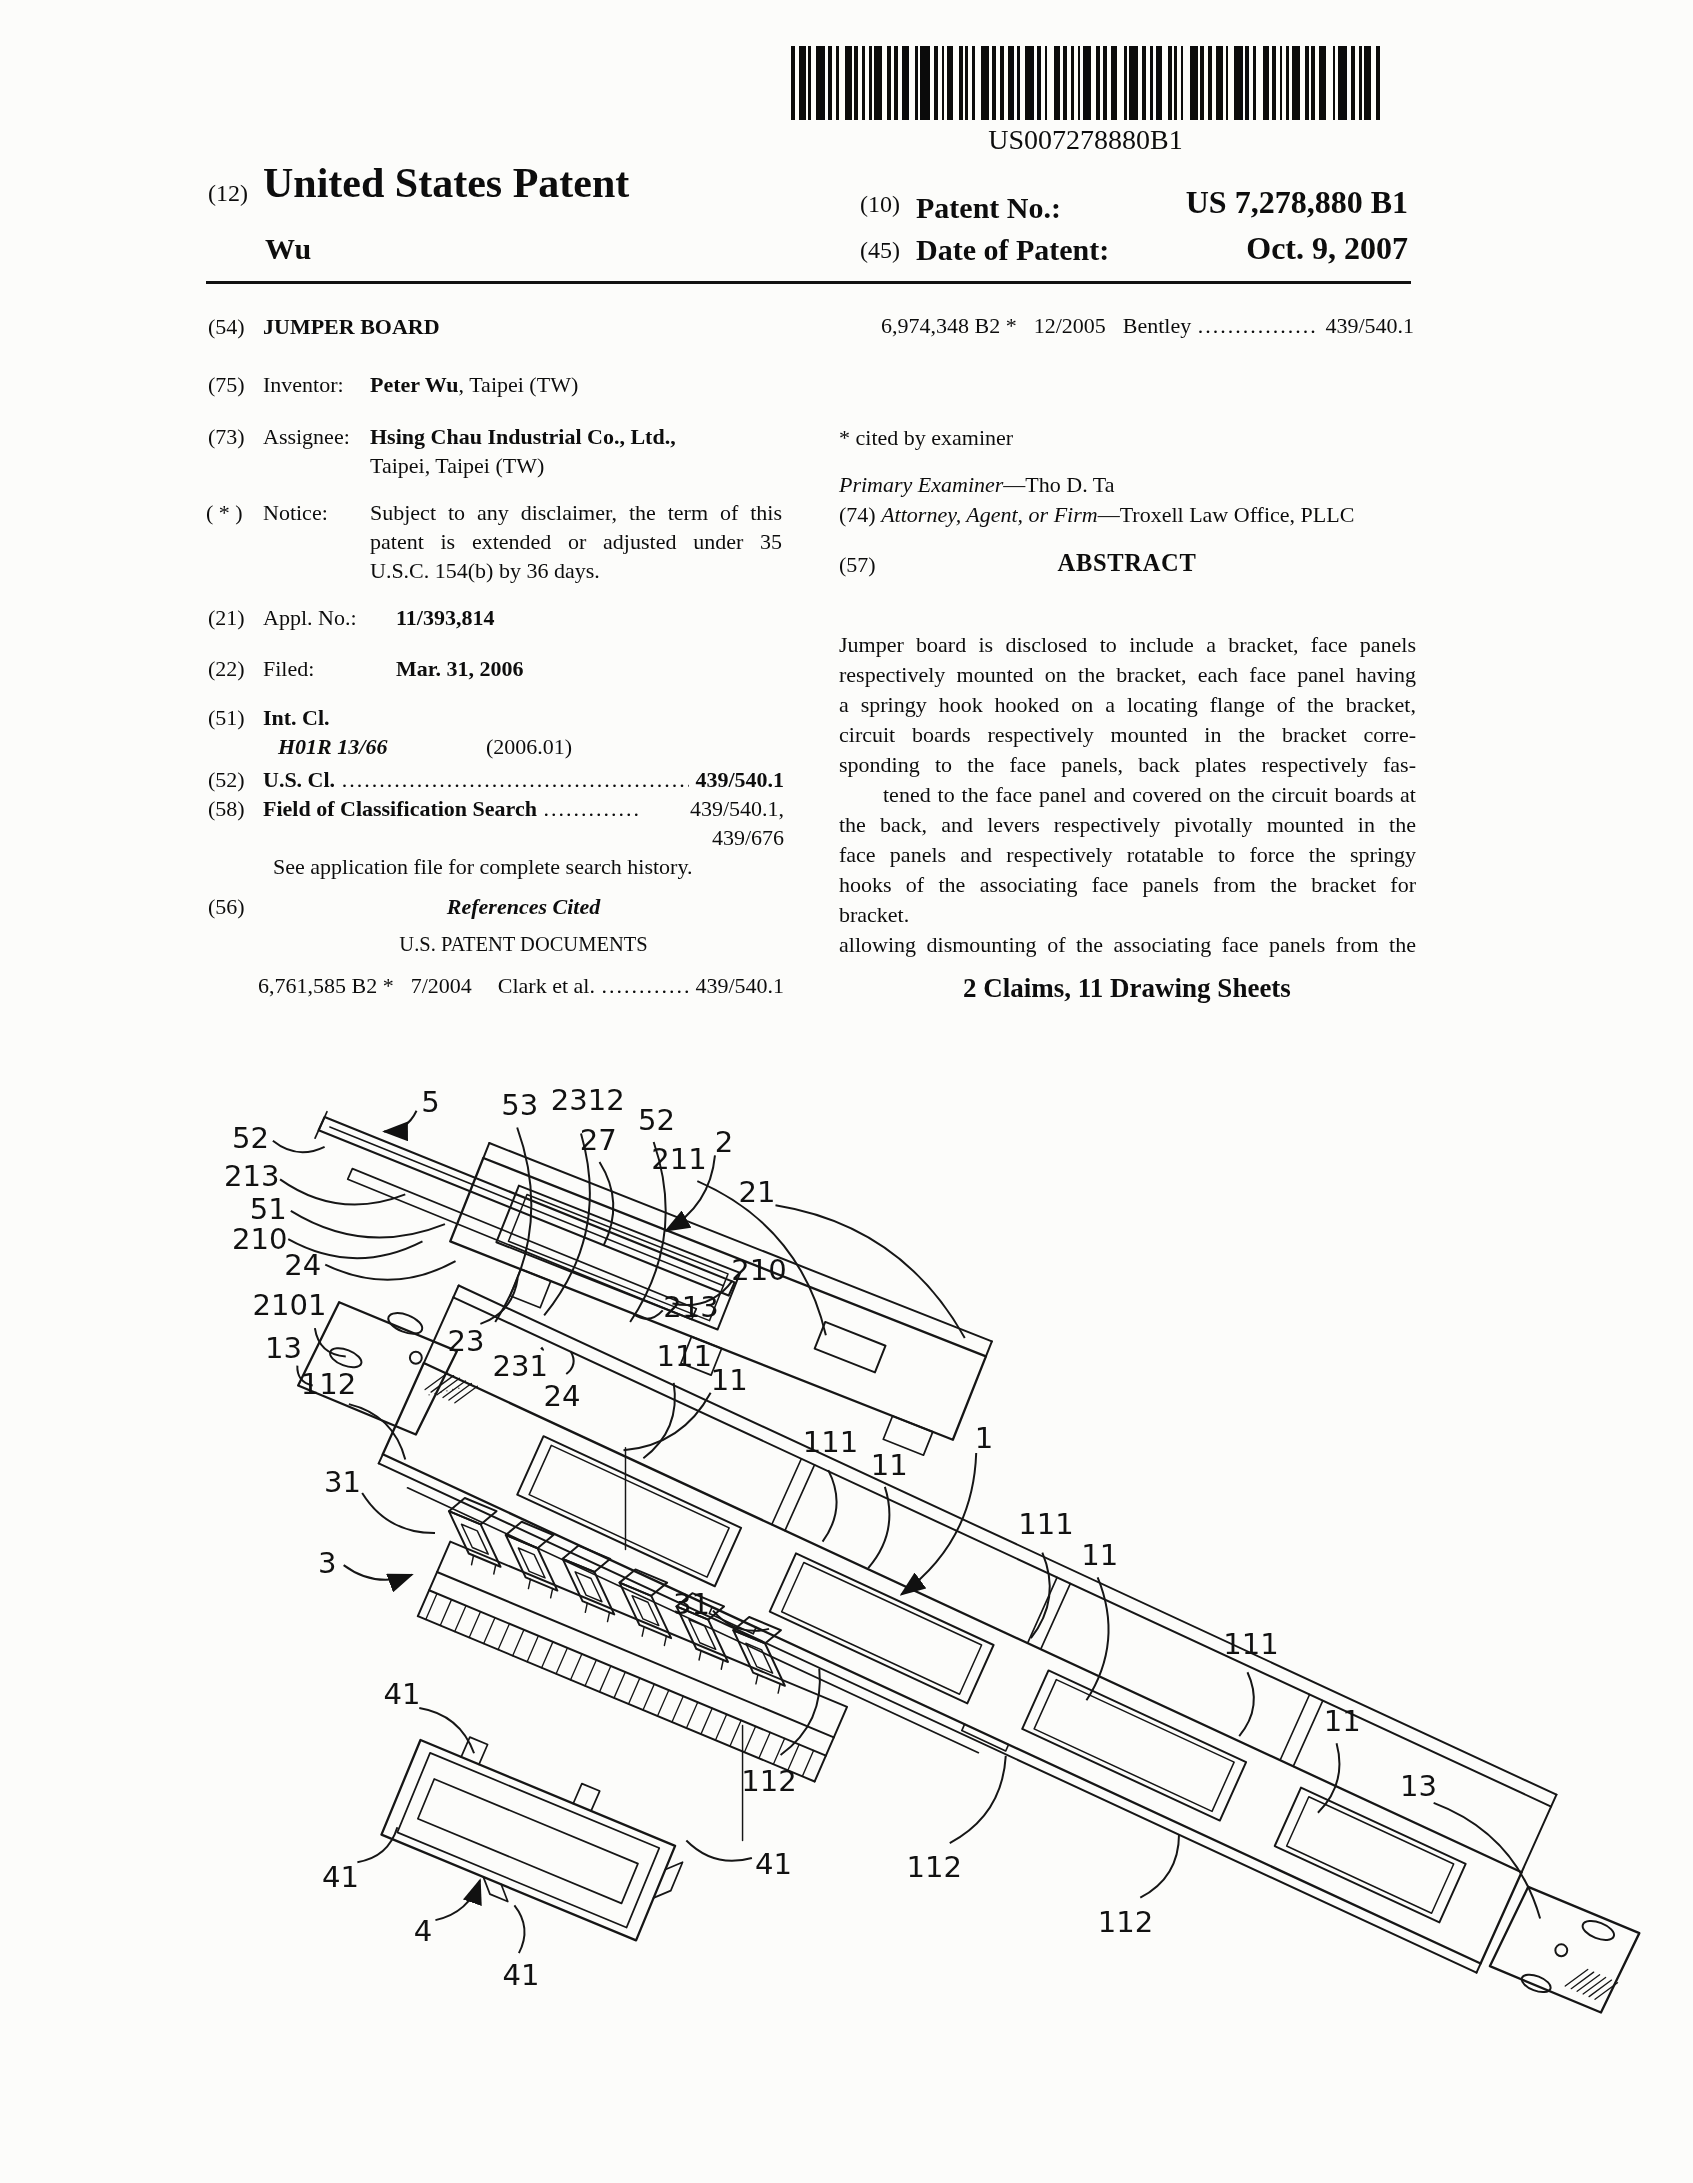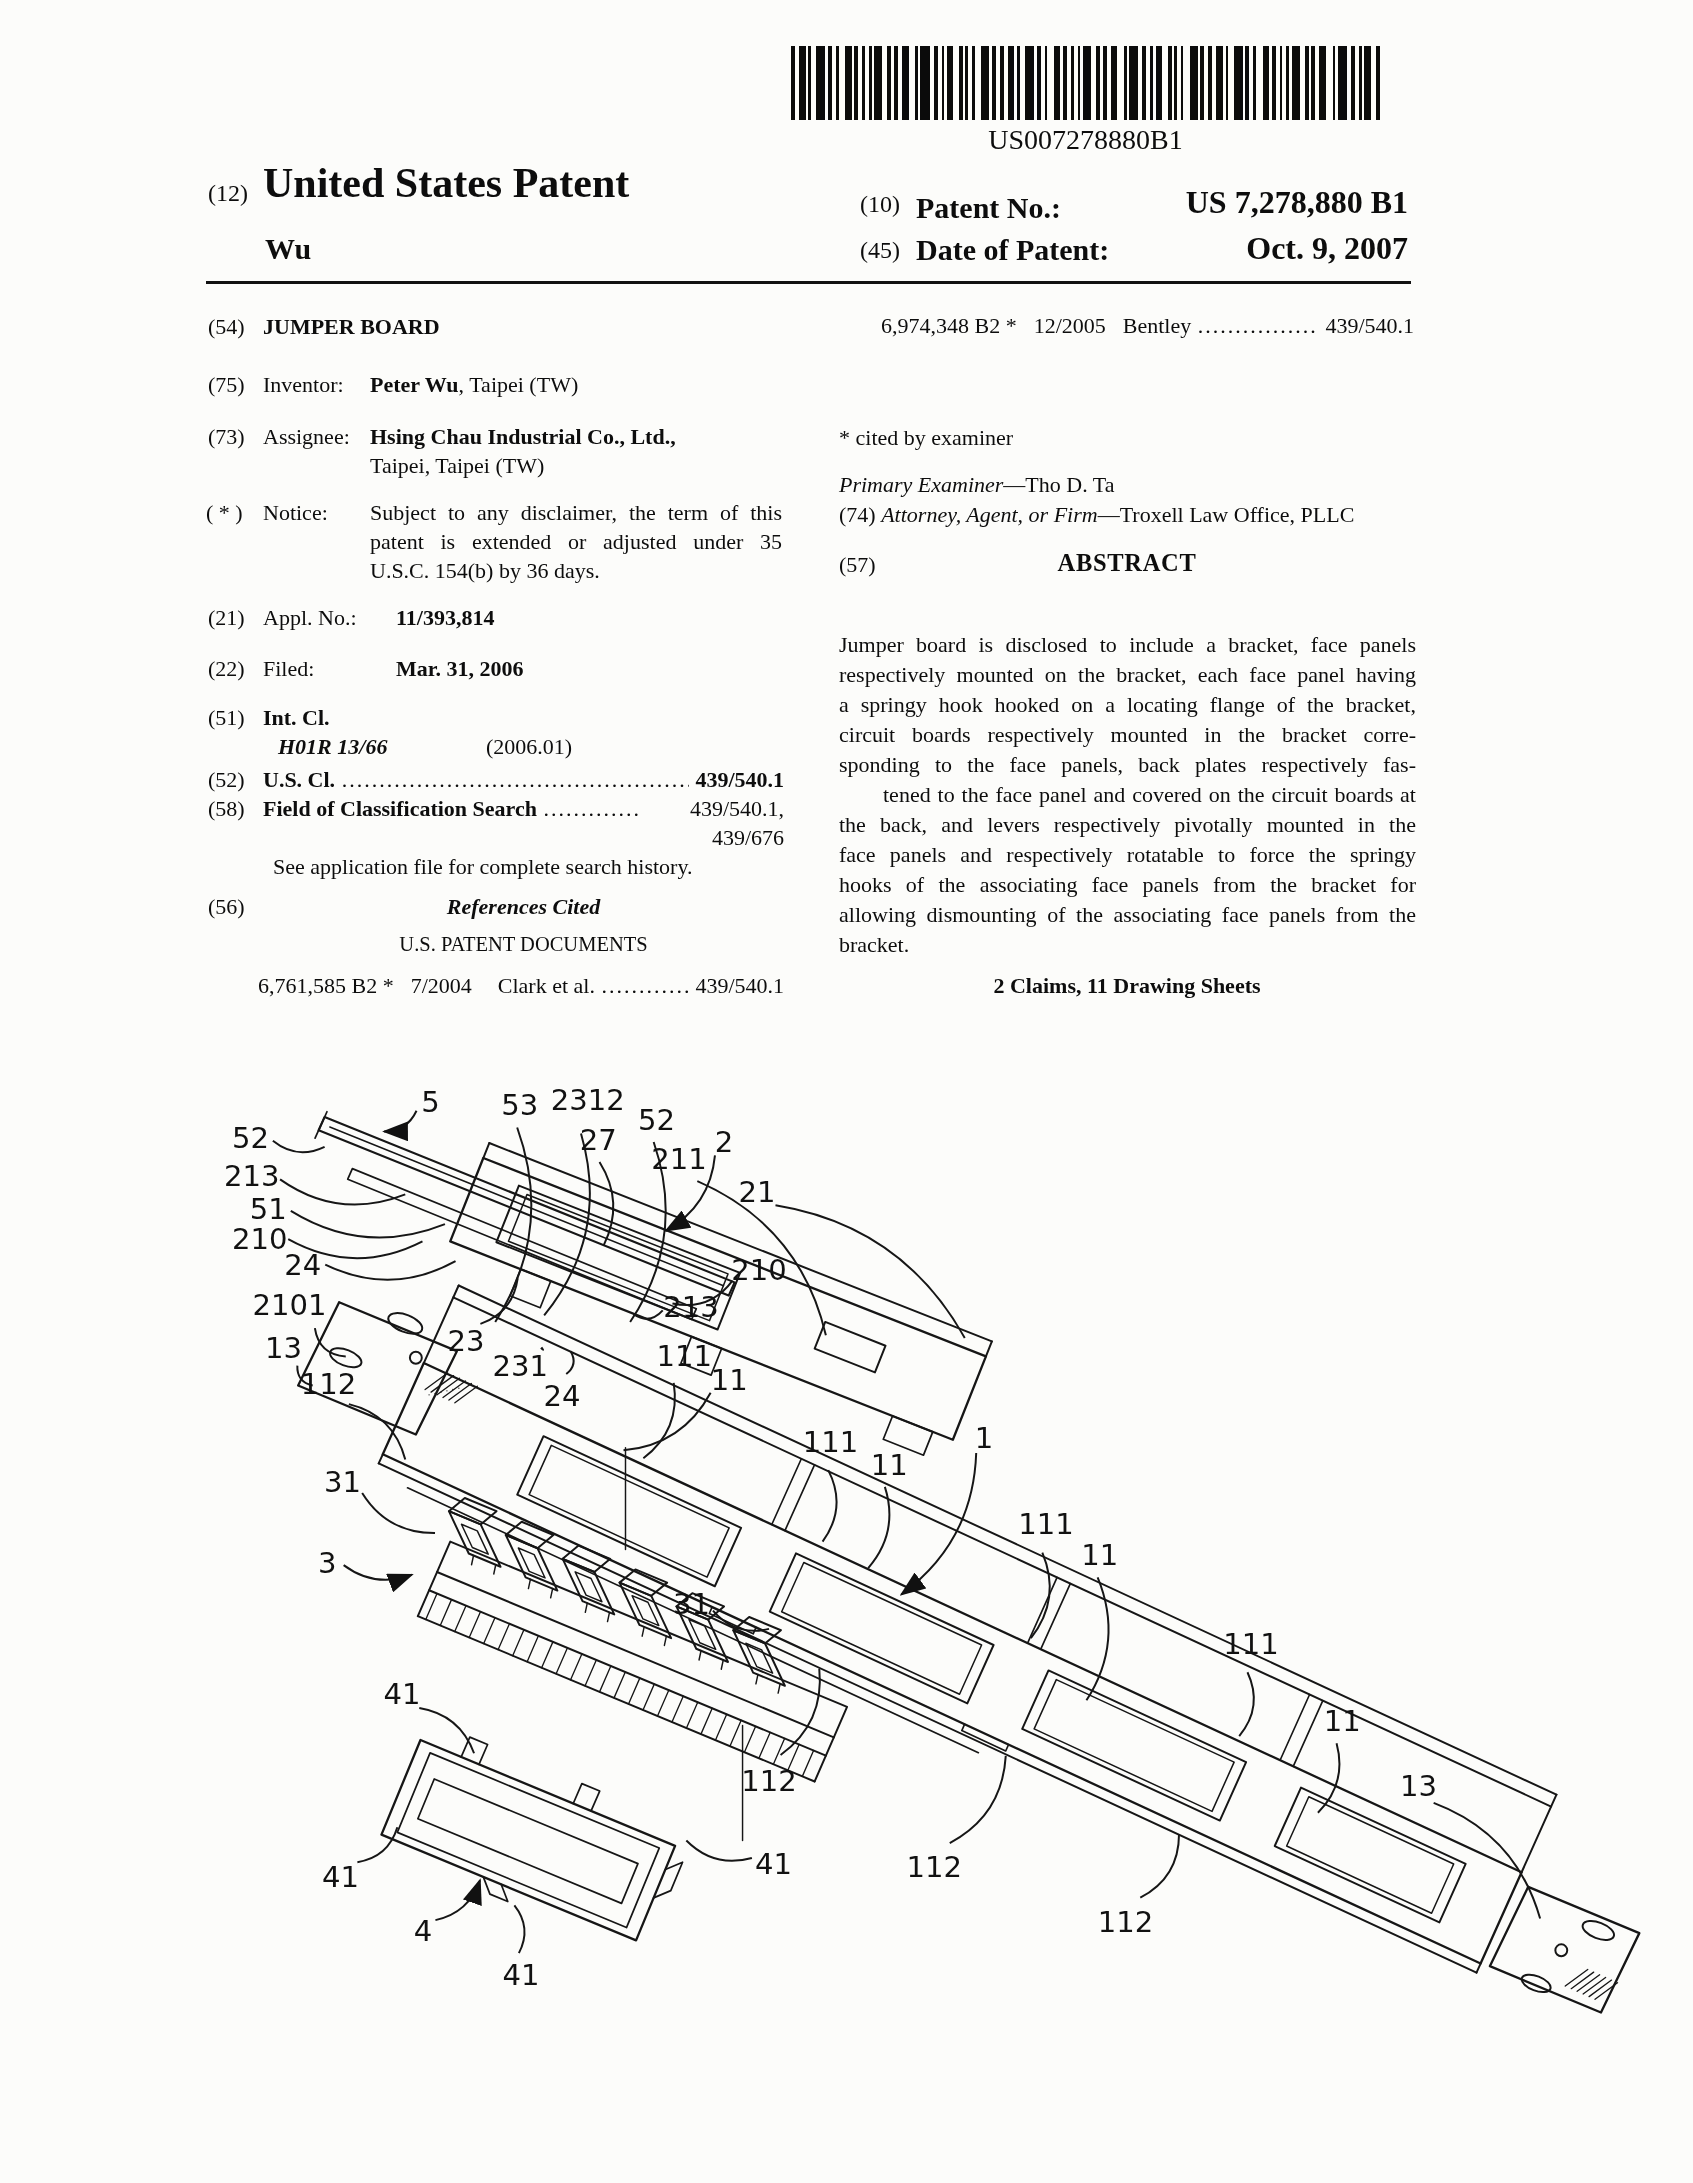--- a/index.html
+++ b/index.html
@@ -196,25 +196,25 @@
   <div class="abs" style="left:839px;top:630px;width:577px;">
     <div class="fs-body jl" style="line-height:30px;">Jumper board is disclosed to include a bracket, face panels</div>
     <div class="fs-body jl" style="line-height:30px;">respectively mounted on the bracket, each face panel having</div>
     <div class="fs-body jl" style="line-height:30px;">a springy hook hooked on a locating flange of the bracket,</div>
     <div class="fs-body jl" style="line-height:30px;">circuit boards respectively mounted in the bracket corre-</div>
     <div class="fs-body jl" style="line-height:30px;">sponding to the face panels, back plates respectively fas-</div>
     <div class="fs-body jl" style="line-height:30px;margin-left:44px;">tened to the face panel and covered on the circuit boards at</div>
     <div class="fs-body jl" style="line-height:30px;">the back, and levers respectively pivotally mounted in the</div>
     <div class="fs-body jl" style="line-height:30px;">face panels and respectively rotatable to force the springy</div>
     <div class="fs-body jl" style="line-height:30px;">hooks of the associating face panels from the bracket for</div>
+    <div class="fs-body jl jl-last" style="line-height:30px;">bracket.</div>
     <div class="fs-body jl" style="line-height:30px;">allowing dismounting of the associating face panels from the</div>
-    <div class="fs-body jl jl-last" style="line-height:30px;">bracket.</div>
-  </div>
-
-  <div class="abs b center" style="left:839px;top:973px;width:576px;font-size:22px;">2 Claims, 11 Drawing Sheets</div>
+  </div>
+
+  <div class="abs b center" style="left:839px;top:973px;width:576px;font-size:27px;">2 Claims, 11 Drawing Sheets</div>
 
   <svg class="abs" style="left:106px;top:1039px;" width="1535" height="992" viewBox="0 0 2320 1500">
     <defs>
       <marker id="ah" markerWidth="13" markerHeight="10" refX="12" refY="5" orient="auto">
         <path d="M0,0 L13,5 L0,10 Z" fill="#111"></path>
       </marker>
     </defs>
     <g id="fig-art" stroke="#161616" fill="none" stroke-width="3" stroke-linejoin="round" stroke-linecap="round">
         <path d="M480.0,490.0L2140.0,1260.0L2078.0,1398.0L418.0,628.0Z" stroke-width="3.5"></path>
         <path d="M532.7,372.7L2192.7,1142.7" stroke-width="3"></path>

